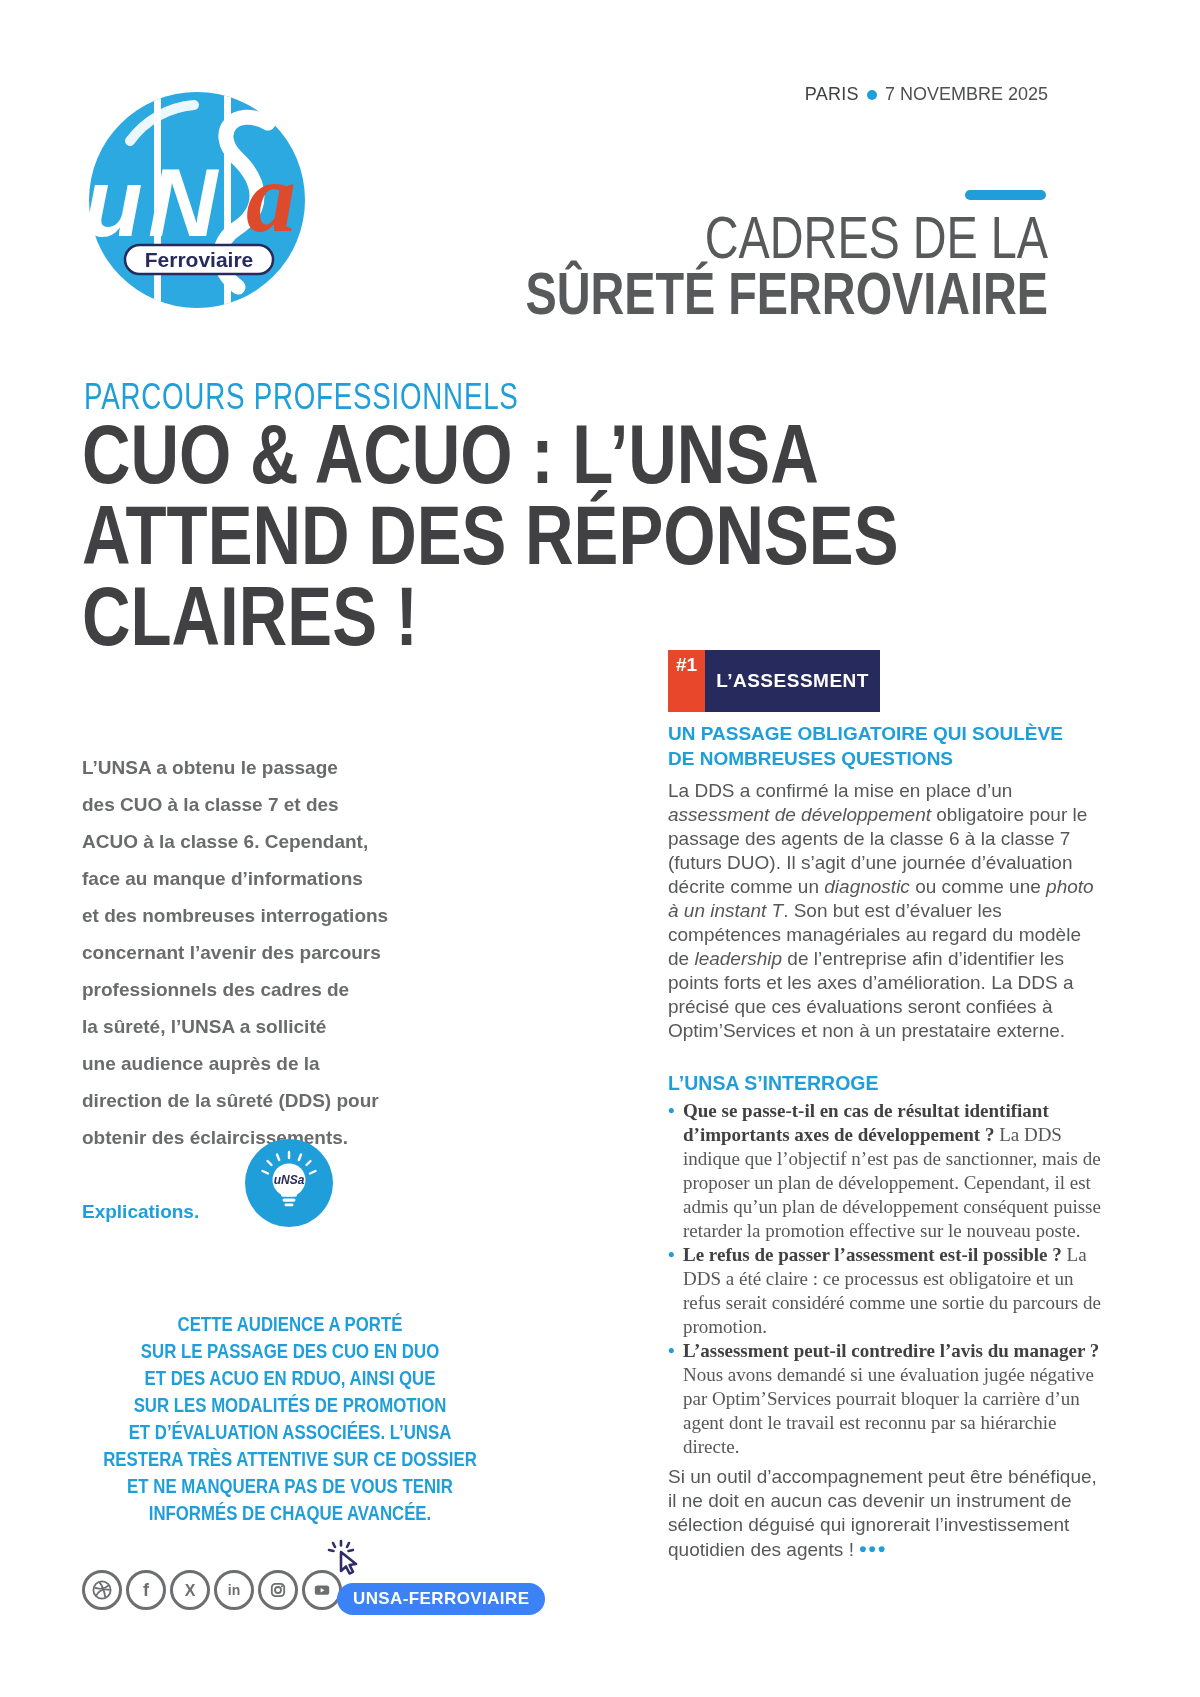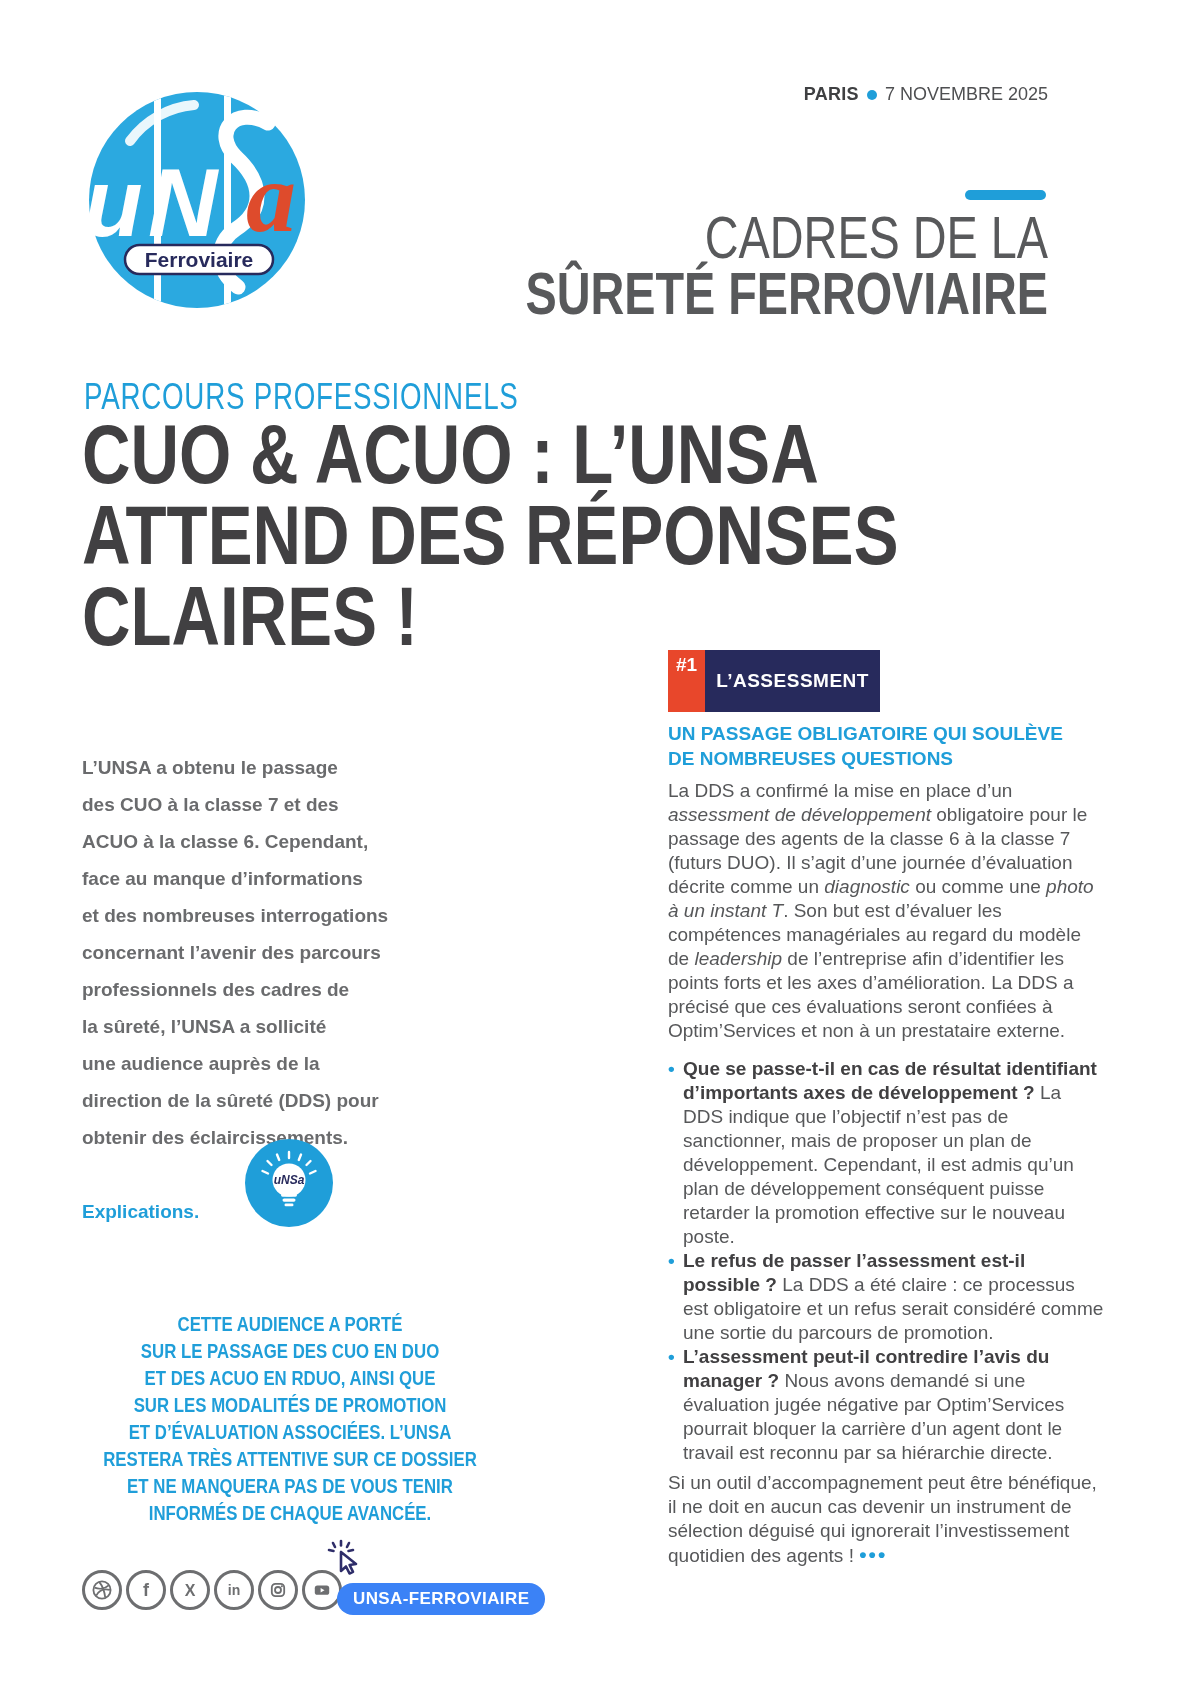--- a/index.html
+++ b/index.html
@@ -2,21 +2,21 @@
 <html><head>
 <meta charset="utf-8">
 <style>
   html,body{margin:0;padding:0;background:#fff;}
   .page{position:relative;width:1200px;height:1697px;background:#ffffff;overflow:hidden;
         font-family:"Liberation Sans", sans-serif;}
 
   
   .dateline{position:absolute;top:84px;right:152px;display:flex;align-items:center;gap:8px;
             font-size:18px;color:#4e4f51;}
-  .dateline .loc{font-weight:bold;color:#3f4042;letter-spacing:.3px;}
+  .dateline .loc{font-weight:normal;color:#3f4042;letter-spacing:.3px;}
   .dateline .dot{width:10px;height:10px;border-radius:50%;background:#1f9ed9;display:inline-block;}
 
   
   .masthead{position:absolute;top:190px;right:152px;text-align:right;}
   .masthead .bar{width:81px;height:10px;border-radius:5px;background:#1f9ed9;margin:0 2px 10px auto;}
   .mast-titles{transform:scaleX(.78);transform-origin:100% 0;color:#58595b;
                font-size:60px;line-height:56px;white-space:nowrap;}
   .mast-titles .t1{font-weight:normal;}
   .mast-titles .t2{font-weight:bold;}
 
@@ -48,21 +48,21 @@
   
   .col-right{position:absolute;left:668px;top:650px;width:437px;}
   .badge{display:flex;font-weight:bold;font-size:19px;color:#fff;line-height:30px;}
   .badge .num{background:#e8472b;padding:0 8px;}
   .badge .lab{background:#272a5c;padding:16px 11px;letter-spacing:.5px;}
   .subtitle{margin-top:9px;color:#1f9ed9;font-weight:bold;font-size:19px;line-height:25px;
             white-space:pre-line;}
   .body{font-size:19px;line-height:24px;color:#565759;margin:8px 0 0;}
   .body .it{font-style:italic;}
   .sec-head{margin-top:29px;color:#1f9ed9;font-weight:bold;font-size:19.5px;}
-  .bullets{list-style:none;margin:14px 0 0;padding:0;}
+  .bullets{list-style:none;margin:4px 0 0;padding:0;font-family:Liberation Serif, serif;}
   .bullets li{position:relative;padding-left:15px;font-size:19px;line-height:24px;color:#565759;}
   .bullets li::before{content:"\2022";position:absolute;left:0;top:0;color:#1f9ed9;font-weight:bold;}
   .bullets .q{font-weight:bold;color:#414042;}
   .closing{margin-top:6px;}
   .closing .dots{color:#1f9ed9;font-weight:bold;letter-spacing:2px;font-size:21px;}
 </style>
 </head>
 <body>
 
 <div class="page">
@@ -203,20 +203,21 @@
 
   <div class="col-right">
     <div class="badge">
       <span class="num">#1</span>
       <span class="lab">L’ASSESSMENT</span>
     </div>
     <div class="subtitle">UN PASSAGE OBLIGATOIRE QUI SOULÈVE
 DE NOMBREUSES QUESTIONS</div>
     <p class="body"><span>La DDS a confirmé la mise en place d’un </span><span class="it">assessment de développement</span><span> obligatoire pour le passage des agents de la classe 6 à la classe 7 (futurs DUO). Il s’agit d’une journée d’évaluation décrite comme un </span><span class="it">diagnostic</span><span> ou comme une </span><span class="it">photo à un instant T</span><span>. Son but est d’évaluer les compétences managériales au regard du modèle de </span><span class="it">leadership</span><span> de l’entreprise afin d’identifier les points forts et les axes d’amélioration. La DDS a précisé que ces évaluations seront confiées à Optim’Services et non à un prestataire externe.</span></p>
 
+    <div class="sec-head">L’UNSA S’INTERROGE</div>
     <ul class="bullets" id="bullets">
         <li><span class="q">Que se passe-t-il en cas de résultat identifiant d’importants axes de développement ? </span><span class="a">La DDS indique que l’objectif n’est pas de sanctionner, mais de proposer un plan de développement. Cependant, il est admis qu’un plan de développement conséquent puisse retarder la promotion effective sur le nouveau poste.</span></li>
         <li><span class="q">Le refus de passer l’assessment est-il possible ? </span><span class="a">La DDS a été claire : ce processus est obligatoire et un refus serait considéré comme une sortie du parcours de promotion.</span></li>
         <li><span class="q">L’assessment peut-il contredire l’avis du manager ? </span><span class="a">Nous avons demandé si une évaluation jugée négative par Optim’Services pourrait bloquer la carrière d’un agent dont le travail est reconnu par sa hiérarchie directe.</span></li>
       </ul>
 
     <p class="body closing"><span>Si un outil d’accompagnement peut être bénéfique, il ne doit en aucun cas devenir un instrument de sélection déguisé qui ignorerait l’investissement quotidien des agents !</span>
       <span class="dots">•••</span></p>
   </div>
 

